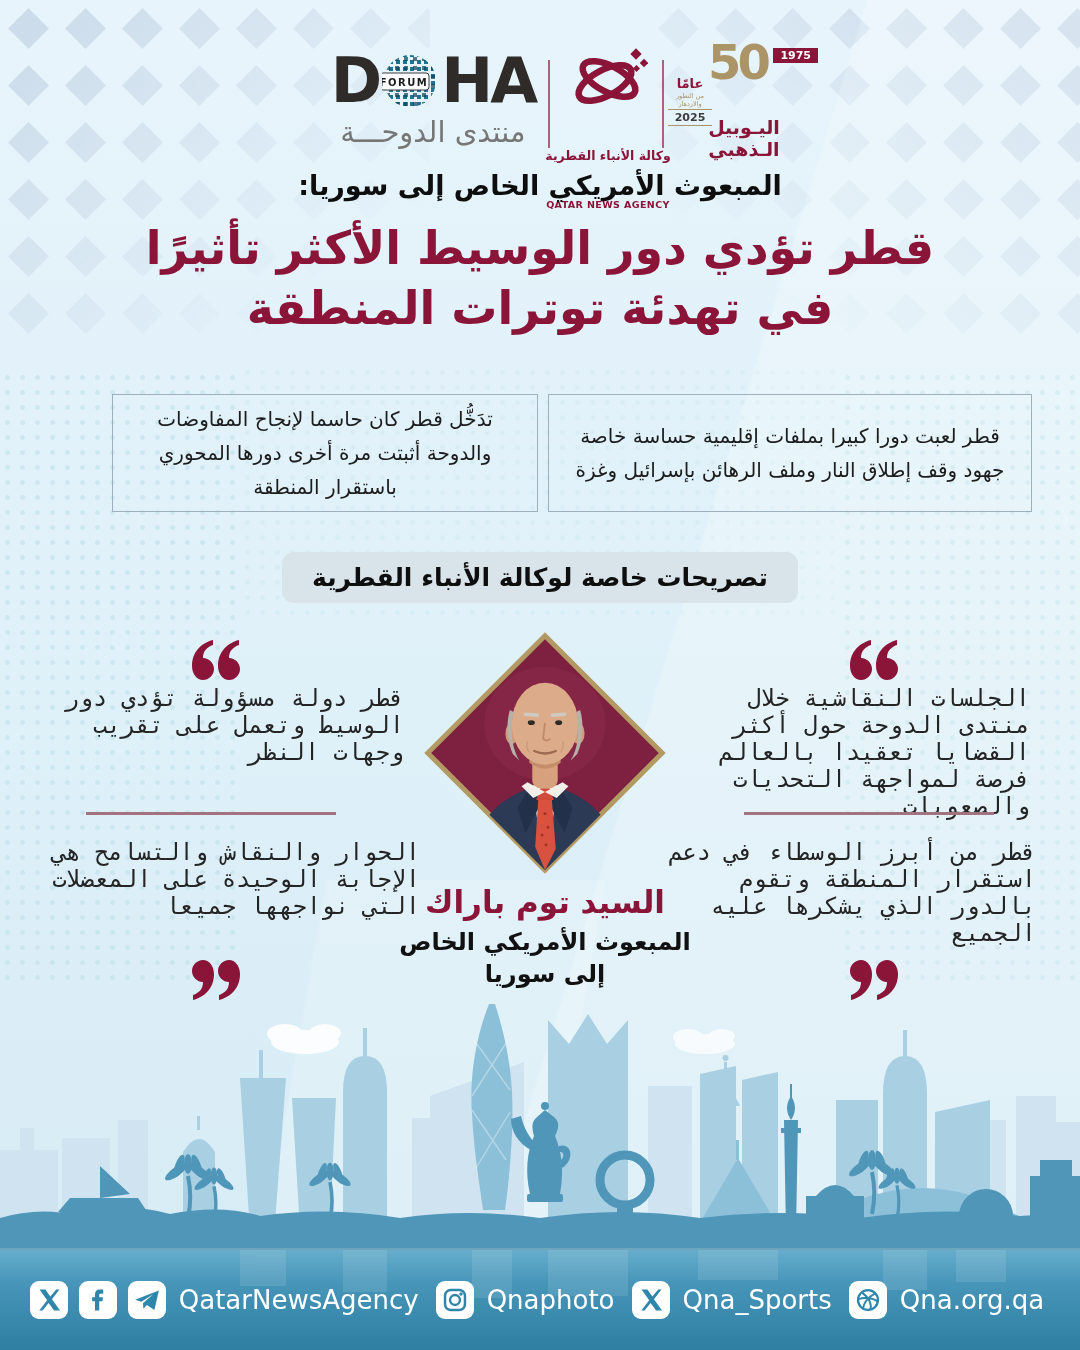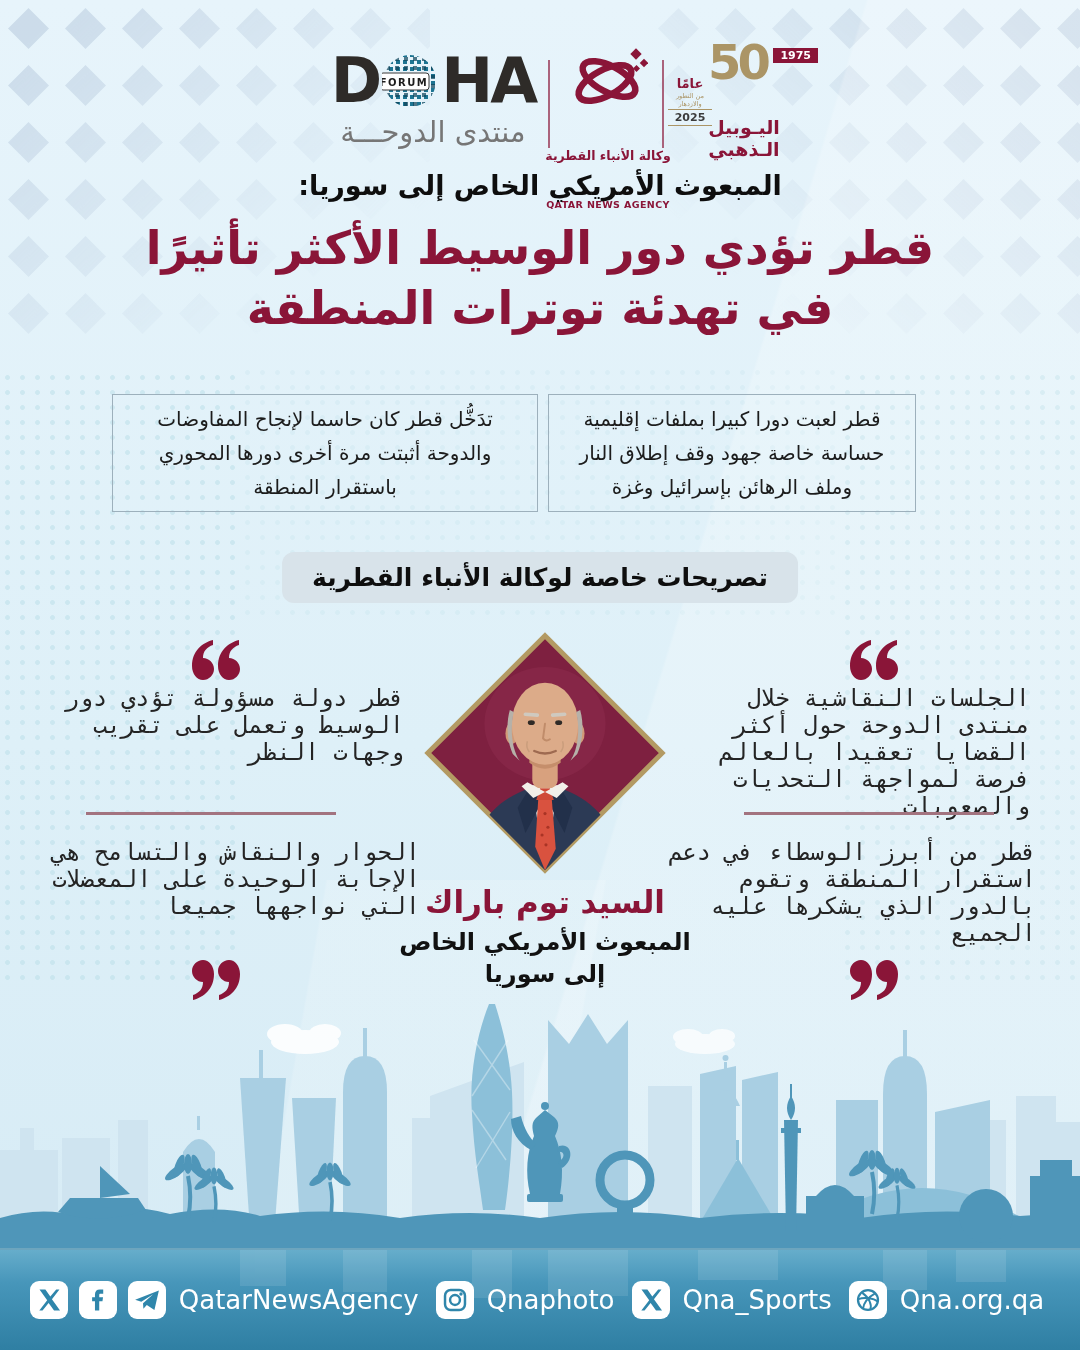--- a/index.html
+++ b/index.html
@@ -148,21 +148,21 @@
     <div class="jub-title ar">اليـوبيل الـذهبي</div>
   </div>
 
   <div class="abs kicker ar ctr" style="top:170px">المبعوث الأمريكي الخاص إلى سوريا:</div>
   <div class="abs headline ar ctr" style="top:218px;width:100%">
     <span style="display:block">قطر تؤدي دور الوسيط الأكثر تأثيرًا</span>
     <span style="display:block">في تهدئة توترات المنطقة</span>
   </div>
 
   <div class="abs sbox ar" style="left:112px;top:394px;width:426px;height:118px">تدَخُّل قطر كان حاسما لإنجاح المفاوضات والدوحة أثبتت مرة أخرى دورها المحوري باستقرار المنطقة</div>
-  <div class="abs sbox ar" style="left:548px;top:394px;width:368px;height:118px">قطر لعبت دورا كبيرا بملفات إقليمية حساسة خاصة جهود وقف إطلاق النار وملف الرهائن بإسرائيل وغزة</div>
+  <div class="abs sbox ar" style="left:548px;top:394px;width:484px;height:118px">قطر لعبت دورا كبيرا بملفات إقليمية حساسة خاصة جهود وقف إطلاق النار وملف الرهائن بإسرائيل وغزة</div>
 
   <div class="abs badge ar" style="left:50%;top:552px;transform:translateX(-50%)">تصريحات خاصة لوكالة الأنباء القطرية</div>
 
   <svg class="abs" style="left:192px;top:640px;transform:rotate(180deg)" width="48" height="40" viewBox="0 0 48 40">
     <g fill="#8A1538">
       <path d="M11,0 C5,0 0,5 0,11 C0,17 5,22 11,22 C11,29 7,33 1,35 L1,40 C12,37 22,29 22,14 C22,6 17,0 11,0 Z"></path>
       <path d="M37,0 C31,0 26,5 26,11 C26,17 31,22 37,22 C37,29 33,33 27,35 L27,40 C38,37 48,29 48,14 C48,6 43,0 37,0 Z"></path>
     </g>
   </svg>
   <svg class="abs" style="left:850px;top:640px;transform:rotate(180deg)" width="48" height="40" viewBox="0 0 48 40">

